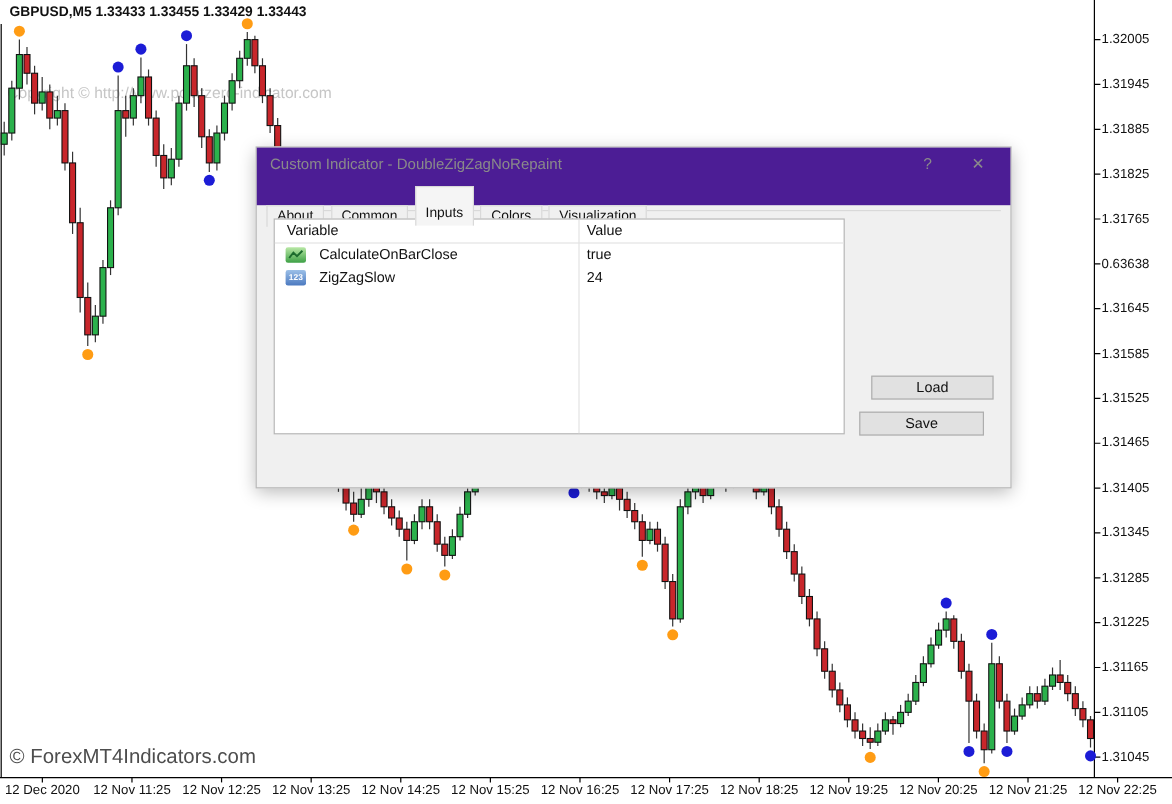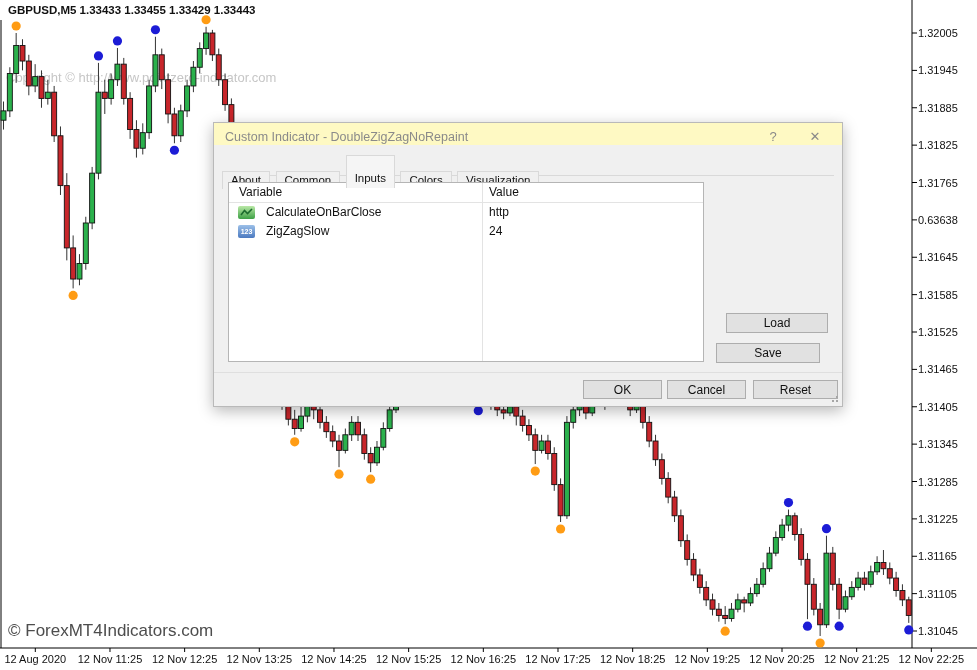--- a/index.html
+++ b/index.html
@@ -8,21 +8,21 @@
   
   #watermark{position:absolute;left:6px;top:70px;font-size:13px;color:#c6c6c6;z-index:0;white-space:nowrap;}
   #chart-svg{position:absolute;left:0;top:0;z-index:1;}
   #symbol-info{position:absolute;left:8px;top:4px;font-size:11.5px;font-weight:bold;color:#111;z-index:2;white-space:nowrap;}
   #brand{position:absolute;left:8px;top:621px;font-size:17px;color:#4d4d4d;z-index:2;white-space:nowrap;}
   .plabel{position:absolute;left:918px;font-size:11px;color:#111;z-index:2;white-space:nowrap;}
   .tlabel{position:absolute;top:653px;font-size:11px;color:#111;z-index:2;white-space:nowrap;transform:translateX(-50%);}
   
   #dialog{position:absolute;left:213px;top:122px;width:630px;height:285px;background:#f0f0f0;
           border:1px solid #b9b9b9;box-shadow:0 4px 14px rgba(0,0,0,.28);z-index:10;box-sizing:border-box;}
-  #dlg-titlebar{position:absolute;left:0;top:0;right:0;height:22px;background:#fef9c3;}
+  #dlg-titlebar{position:absolute;left:0;top:0;right:0;height:48px;background:#4c1d95;}
   #dlg-title{position:absolute;left:11px;top:7px;font-size:12.5px;color:#8a8a8a;white-space:nowrap;}
   .dlg-sysbtn{position:absolute;top:0;width:34px;height:28px;text-align:center;line-height:28px;
               font-size:13px;color:#8a8a8a;cursor:default;}
   #dlg-help{right:52px;}
   #dlg-close{right:10px;}
   
   #tabs{position:absolute;left:8px;top:34px;right:8px;height:18px;border-bottom:1px solid #d9d9d9;}
   .tab{position:relative;display:inline-block;padding:2px 8px 3px 8px;margin-right:1px;font-size:11.5px;color:#111;
        background:#f0f0f0;border:1px solid #d9d9d9;border-bottom:none;top:0;vertical-align:bottom;}
   .tab.active{background:#f5f5f5;top:-2px;padding-top:16px;padding-bottom:4px;margin-bottom:-1px;z-index:2;}
@@ -415,21 +415,21 @@
       <div class="plabel" style="top: 363.377px;">1.31465</div>
       <div class="plabel" style="top: 400.752px;">1.31405</div>
       <div class="plabel" style="top: 438.127px;">1.31345</div>
       <div class="plabel" style="top: 475.502px;">1.31285</div>
       <div class="plabel" style="top: 512.878px;">1.31225</div>
       <div class="plabel" style="top: 550.253px;">1.31165</div>
       <div class="plabel" style="top: 587.628px;">1.31105</div>
       <div class="plabel" style="top: 625.003px;">1.31045</div>
     </div>
   <div id="time-labels">
-      <div class="tlabel" style="left: 35.3px;">12 Aug 2020</div>
+      <div class="tlabel" style="left: 35.3px;">12 Dec 2020</div>
       <div class="tlabel" style="left: 109.97px;">12 Nov 11:25</div>
       <div class="tlabel" style="left: 184.64px;">12 Nov 12:25</div>
       <div class="tlabel" style="left: 259.31px;">12 Nov 13:25</div>
       <div class="tlabel" style="left: 333.98px;">12 Nov 14:25</div>
       <div class="tlabel" style="left: 408.65px;">12 Nov 15:25</div>
       <div class="tlabel" style="left: 483.32px;">12 Nov 16:25</div>
       <div class="tlabel" style="left: 557.99px;">12 Nov 17:25</div>
       <div class="tlabel" style="left: 632.66px;">12 Nov 18:25</div>
       <div class="tlabel" style="left: 707.33px;">12 Nov 19:25</div>
       <div class="tlabel" style="left: 782px;">12 Nov 20:25</div>
@@ -456,34 +456,24 @@
         <span class="cell-name">Variable</span>
         <span class="cell-value">Value</span>
       </div>
       <div class="trow">
         <span class="row-icon icon-chart">
           <svg width="17" height="13">
               <polyline points="3,9 6.5,4.5 9.5,7.5 14,3" fill="none" stroke="#1c6b2d" stroke-width="1.6"></polyline>
             </svg>
         </span>
         <span class="cell-name indent">CalculateOnBarClose</span>
-        <span class="cell-value">http</span>
+        <span class="cell-value">true</span>
       </div>
       <div class="trow">
         <span class="row-icon icon-123">123</span>
         <span class="cell-name indent">ZigZagSlow</span>
         <span class="cell-value">24</span>
       </div>
     </div>
     <button id="btn-load" class="btn">Load</button>
     <button id="btn-save" class="btn">Save</button>
-    <div id="dlg-footer">
-      <button id="btn-ok" class="btn">OK</button>
-      <button id="btn-cancel" class="btn">Cancel</button>
-      <button id="btn-reset" class="btn">Reset</button>
-      <div id="resize-grip">
-        <i style="right:0;bottom:0;"></i>
-          <i style="right:4px;bottom:0;"></i>
-          <i style="right:0;bottom:4px;"></i>
-      </div>
-    </div>
   </div>
 </div>
 
 </body></html>

